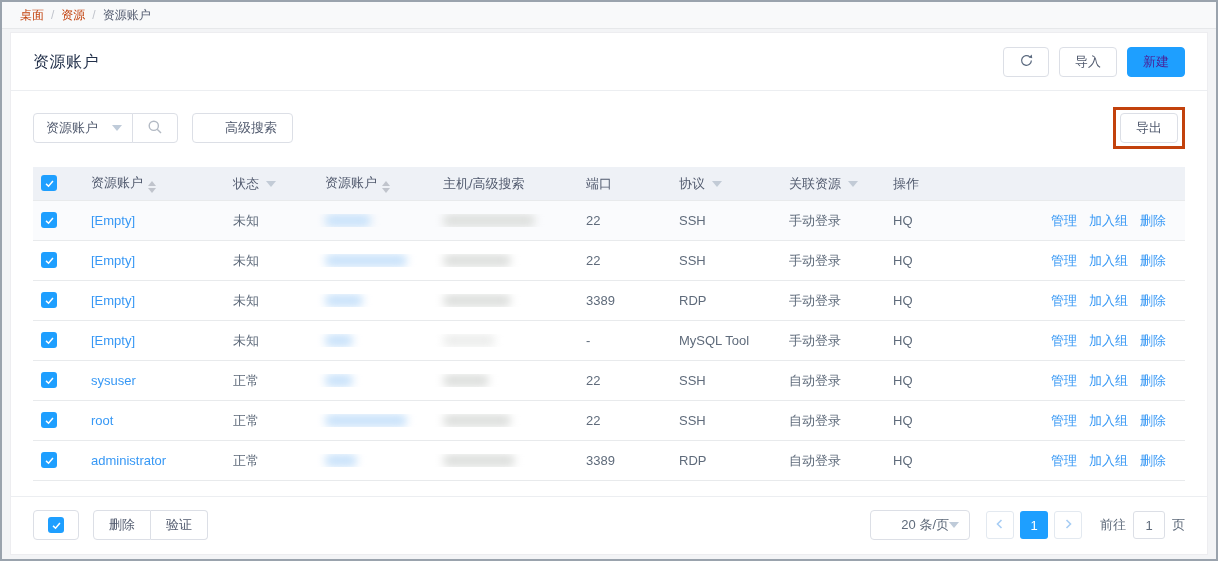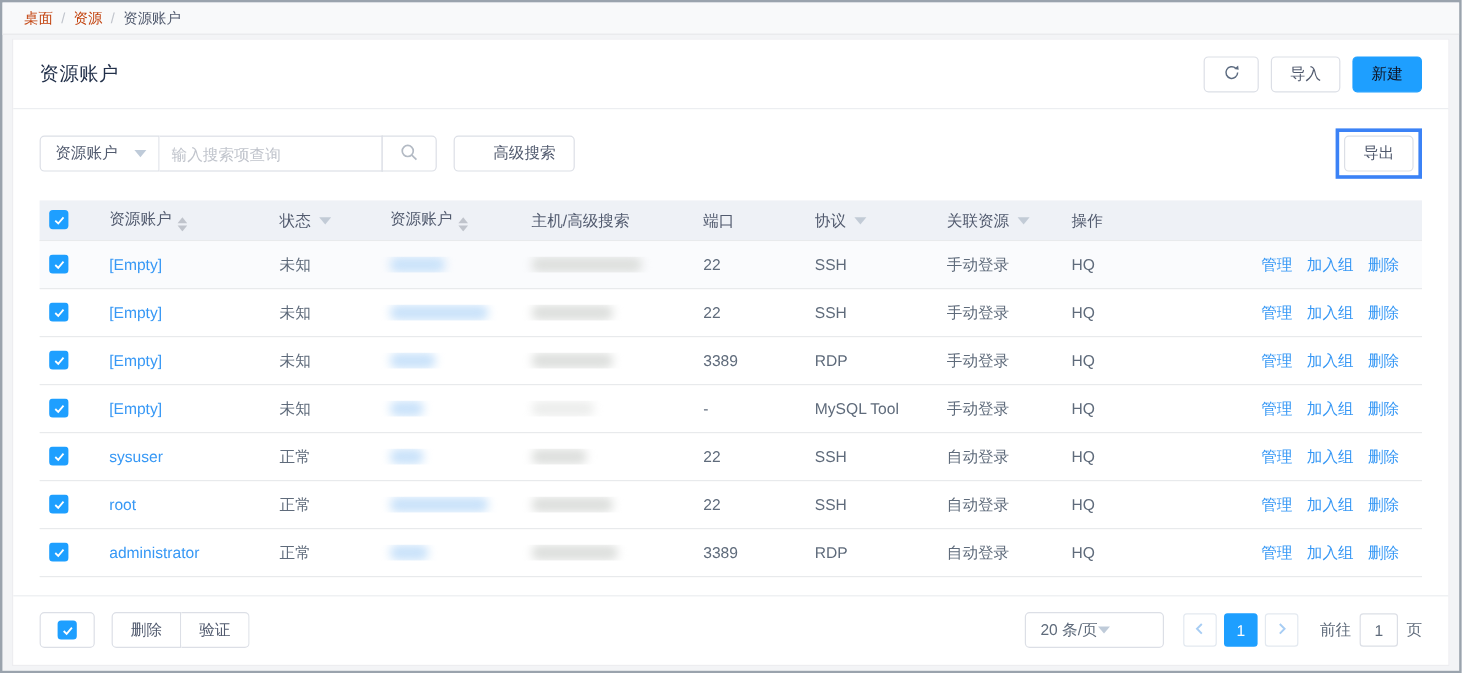--- a/index.html
+++ b/index.html
@@ -30,35 +30,35 @@
     height:calc(100% - 34px);padding:0 22px;display:flex;flex-direction:column;}
   
   .title-row{display:flex;align-items:center;justify-content:space-between;
     margin:0 -22px;padding:14px 22px 13px;border-bottom:1px solid #eceef1;}
   .page-title{font-size:16px;color:#22304a;font-weight:500;letter-spacing:.5px;}
   .title-actions{display:flex;gap:10px;}
   .btn{display:inline-flex;align-items:center;justify-content:center;height:30px;
     padding:0 15px;border:1px solid var(--ctl-border);border-radius:4px;background:#fff;
     color:#515a6e;font-size:13px;cursor:pointer;font-family:Liberation Serif, serif;}
   .btn-icon{width:46px;padding:0;}
-  .btn-primary{background:var(--primary);border-color:var(--primary);color:#0f172a;}
+  .btn-primary{background:var(--primary);border-color:var(--primary);color:#4c1d95;}
   
   .toolbar{display:flex;align-items:center;margin-top:16px;}
   .search-group{display:flex;align-items:stretch;height:30px;}
   .search-select{display:flex;align-items:center;gap:14px;padding:0 10px 0 12px;
     border:1px solid var(--ctl-border);border-radius:4px 0 0 4px;background:#fff;
     color:#515a6e;cursor:pointer;}
   .search-input{width:186px;height:30px;border:1px solid var(--ctl-border);border-left:none;
     padding:0 10px;font-size:13px;color:#515a6e;outline:none;font-family:inherit;}
   .search-input::placeholder{color:#c0c4cc;}
   .search-btn{width:46px;border:1px solid var(--ctl-border);border-left:1px solid var(--ctl-border);
     border-radius:0 4px 4px 0;background:#fff;display:flex;align-items:center;justify-content:center;
     cursor:pointer;margin-left:-1px;}
   .adv-btn{margin-left:14px;padding-left:32px;}
-  .export-wrap{margin-left:auto;border:3px solid #3b82f6;padding:3px 4px;}
+  .export-wrap{margin-left:auto;border:3px solid #c2410c;padding:3px 4px;}
   
   .caret-down{width:0;height:0;border-left:5px solid transparent;border-right:5px solid transparent;
     border-top:6px solid #bfcbd9;display:inline-block;}
   .sort-icon{display:inline-flex;flex-direction:column;gap:2px;margin-left:5px;vertical-align:1px;}
   .sort-icon i{display:block;width:0;height:0;border-left:4px solid transparent;border-right:4px solid transparent;}
   .sort-icon .up{border-bottom:5px solid #c0c4cc;}
   .sort-icon .down{border-top:5px solid #c0c4cc;}
   .filter-caret{width:0;height:0;border-left:5px solid transparent;border-right:5px solid transparent;
     border-top:6px solid #c2cbd6;display:inline-block;margin-left:7px;vertical-align:1px;cursor:pointer;}
   
@@ -77,21 +77,21 @@
   .blur.blue{background:#c9e2fa;}
   .blur.gray{background:#dddfdd;}
   
   .footer{margin:auto -22px 0;border-top:1px solid #eceef1;padding:13px 22px 14px;
     display:flex;align-items:center;}
   .check-btn{width:46px;}
   .btn-group{display:inline-flex;margin-left:14px;}
   .btn-group .btn:first-child{border-radius:4px 0 0 4px;}
   .btn-group .btn:last-child{border-radius:0 4px 4px 0;border-left:none;}
   .pagination{margin-left:auto;display:flex;align-items:center;gap:8px;}
-  .page-size{display:flex;align-items:center;justify-content:flex-start;width:116px;height:30px;
+  .page-size{display:flex;align-items:center;justify-content:flex-end;width:100px;height:30px;
     border:1px solid var(--ctl-border);border-radius:4px;padding:0 10px 0 12px;color:#5f6b7b;cursor:pointer;}
   .pager{display:flex;align-items:center;gap:6px;margin-left:8px;}
   .page-btn{width:28px;height:28px;border:1px solid #e3e9f0;border-radius:3px;background:#fff;
     display:inline-flex;align-items:center;justify-content:center;cursor:pointer;}
   .page-num{width:28px;height:28px;border-radius:3px;background:var(--primary);color:#fff;
     display:inline-flex;align-items:center;justify-content:center;cursor:pointer;}
   .goto{display:flex;align-items:center;gap:7px;margin-left:10px;color:#5f6b7b;}
   .goto-input{width:32px;height:28px;border:1px solid var(--ctl-border);border-radius:3px;
     text-align:center;font-size:13px;color:#5f6b7b;outline:none;font-family:inherit;}
 </style>
@@ -123,21 +123,20 @@
       <button class="btn btn-primary">新建</button>
     </div>
   </div>
 
   <div class="toolbar">
     <div class="search-group">
       <div class="search-select">
         <span>资源账户</span>
         <i class="caret-down"></i>
       </div>
-      <input class="search-input" placeholder="输入搜索项查询" style="">
       <button class="search-btn">
         <span>
           <svg width="16" height="16" viewBox="0 0 16 16">
             <circle cx="6.8" cy="6.8" r="4.6" fill="none" stroke="#b3bac4" stroke-width="1.4"></circle>
             <line x1="10.2" y1="10.2" x2="14" y2="14" stroke="#b3bac4" stroke-width="1.4"></line>
           </svg>
         </span>
       </button>
     </div>
     <button class="btn adv-btn">高级搜索</button>

